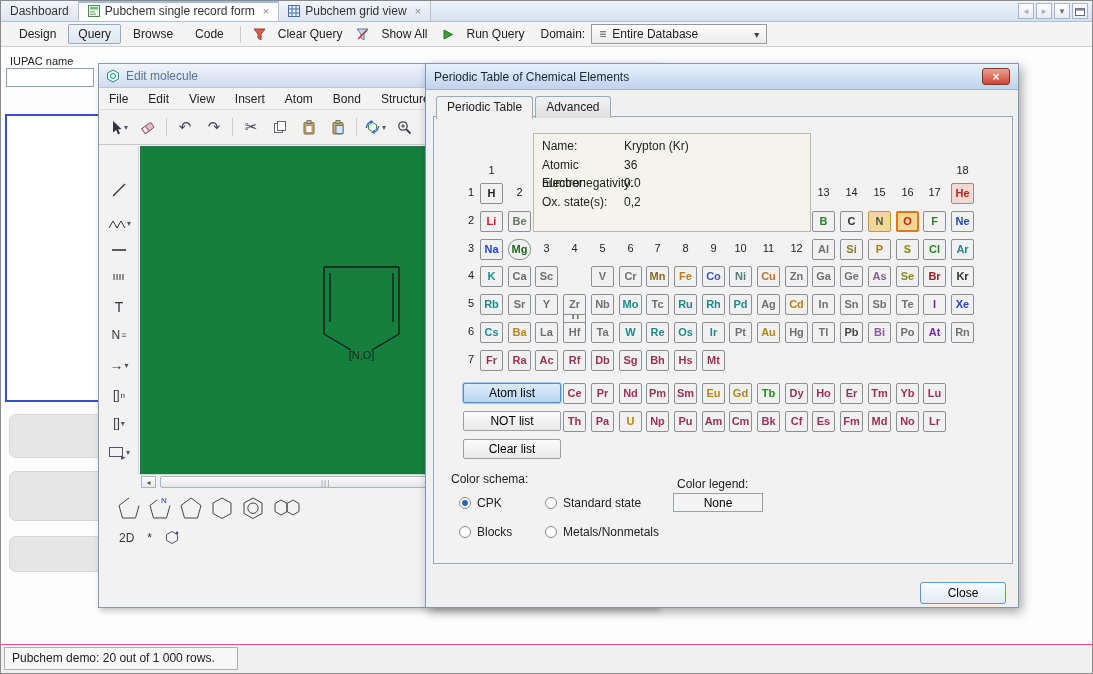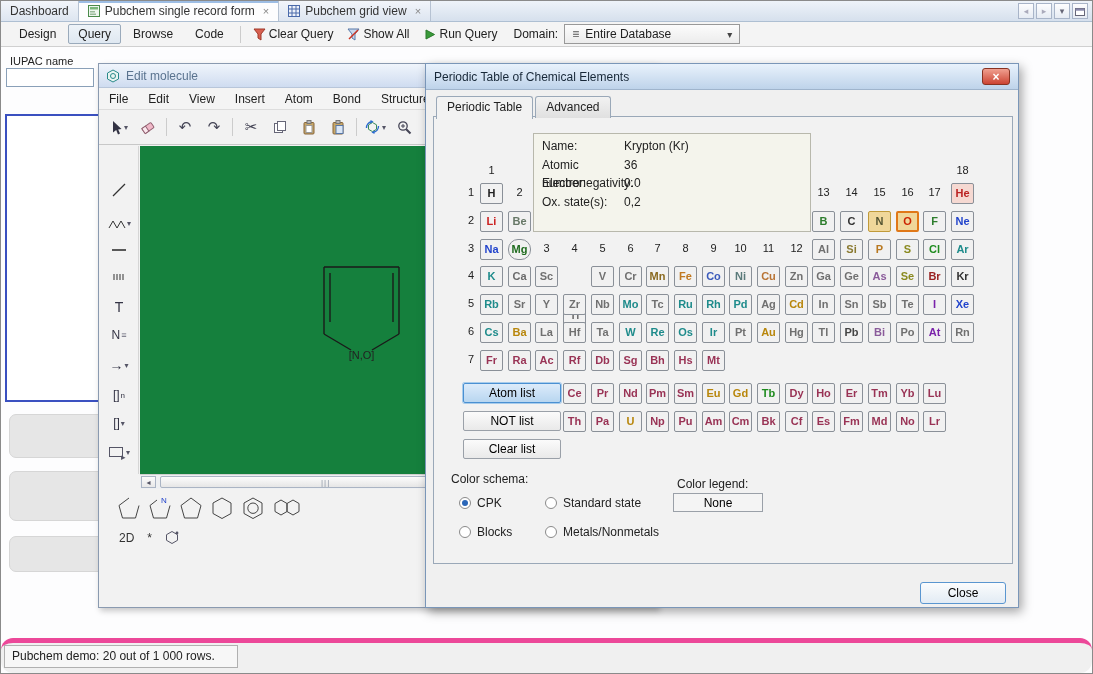--- a/index.html
+++ b/index.html
@@ -12,21 +12,21 @@
   .tab.active { background:#fdfdfe; box-shadow:inset 0 2px 0 #9dbde4; }
   .tclose { color:#888; font-size:11px; margin-left:3px; }
   .tab-controls { margin-left:auto; display:flex; align-items:center; gap:2px; padding-right:4px; }
   .tcbtn { width:16px; height:16px; border:1px solid #a8b4c8; background:linear-gradient(#fdfdfe,#e6ebf3); color:#667; font-size:9px; display:flex; align-items:center; justify-content:center; }
   .tcbtn.dim { color:#aab; }
 
   
   .querybar { position:absolute; top:21px; left:0; right:0; height:25px; background:#f4f4f4; border-bottom:1px solid #d0d0d0; display:flex; align-items:center; gap:2px; padding:0 8px; }
   .qtab { padding:2px 9px; border:1px solid transparent; }
   .qtab.sel { border:1px solid #9aaabb; background:linear-gradient(#eef3f8,#dfe8f1); border-radius:2px; }
-  .qicon-btn { display:flex; align-items:center; gap:3px; padding:1px 6px; }
+  .qicon-btn { display:flex; align-items:center; gap:12px; padding:1px 6px; }
   .vsep { width:1px; height:17px; background:#ccc; margin:0 4px; }
   .domain-label { margin-left:8px; }
   .combo { display:flex; align-items:center; gap:6px; border:1px solid #999; background:linear-gradient(#fcfcfc,#ececec); padding:1px 7px; height:20px; width:176px; margin-left:4px; }
   .combo .carrow { margin-left:auto; color:#444; font-size:10px; }
   .combo .cmenu { color:#555; }
 
   
   .main { position:absolute; top:46px; left:0; right:0; bottom:29px; background:#fdfdfe; }
   .iupac-label { position:absolute; left:9px; top:8px; font-size:11px; }
   .iupac-input { position:absolute; left:5px; top:21px; width:88px; height:19px; border:1px solid #8aa0b8; background:#fff; font-family:"Liberation Sans",sans-serif; }
@@ -78,21 +78,21 @@
   .pt-btn.clear { top:322px; }
   .cs-label { position:absolute; left:17px; top:355px; }
   .cl-label { position:absolute; left:243px; top:360px; }
   .radio-item { position:absolute; display:flex; align-items:center; gap:6px; }
   .rb { width:12px; height:12px; border:1px solid #8a8a8a; border-radius:50%; background:#fff; display:inline-flex; align-items:center; justify-content:center; }
   .rb.sel::after { content:""; width:6px; height:6px; border-radius:50%; background:#2a66b8; }
   .none-btn { position:absolute; left:239px; top:376px; width:90px; height:19px; border:1px solid #9aa0a8; background:#f4f4f4; font-family:"Liberation Sans",sans-serif; font-size:12px; }
   .pt-closebtn { position:absolute; left:494px; top:518px; width:86px; height:22px; border:1px solid #5a96d0; background:linear-gradient(#fbfcfd,#e2ebf4); border-radius:3px; font-family:"Liberation Sans",sans-serif; font-size:12px; }
 
   
-  .footer { position:absolute; left:0; right:0; bottom:0; height:35px; background:#f0f0f0; border-top:5px solid #ec4899;border-radius:12px; }
+  .footer { position:absolute; left:0; right:0; bottom:0; height:29px; background:#f0f0f0; border-top:1px solid #ec4899; }
   .status-box { position:absolute; left:3px; top:2px; width:234px; height:23px; border:1px solid #b0b0b0; background:#f7f7f7; line-height:21px; padding-left:7px; }
 </style>
 </head>
 <body>
 
 <div class="screen">
 
   <div class="tabbar">
     <div class="tab">
       <span>Dashboard</span>

